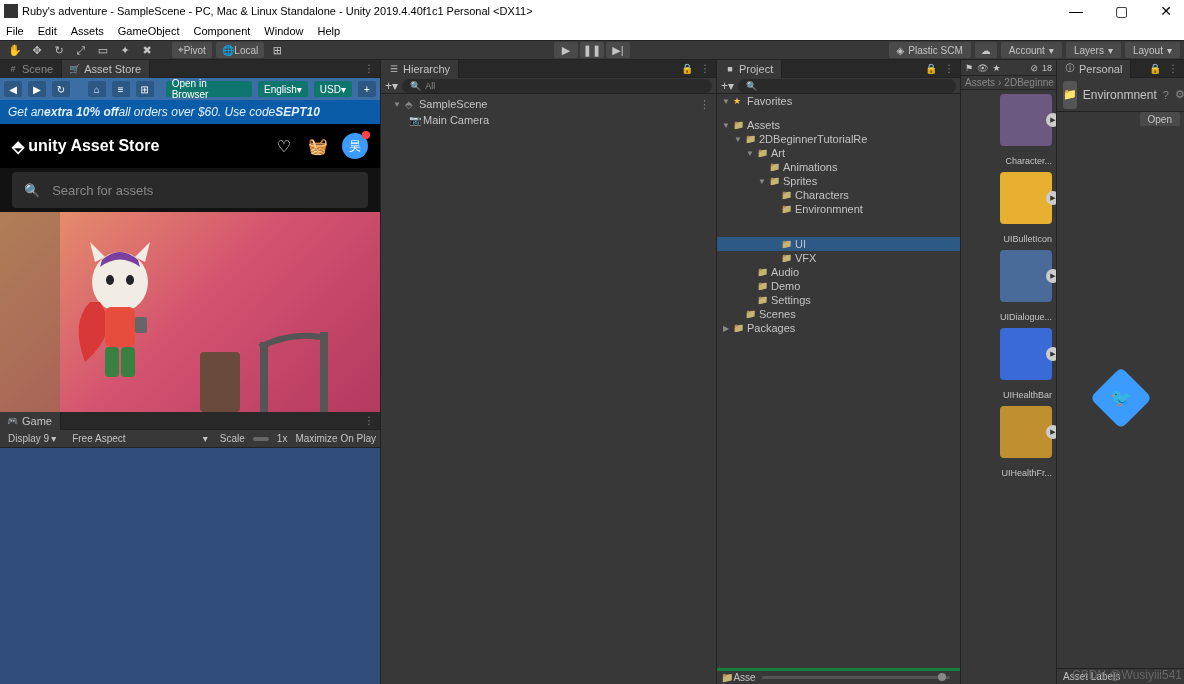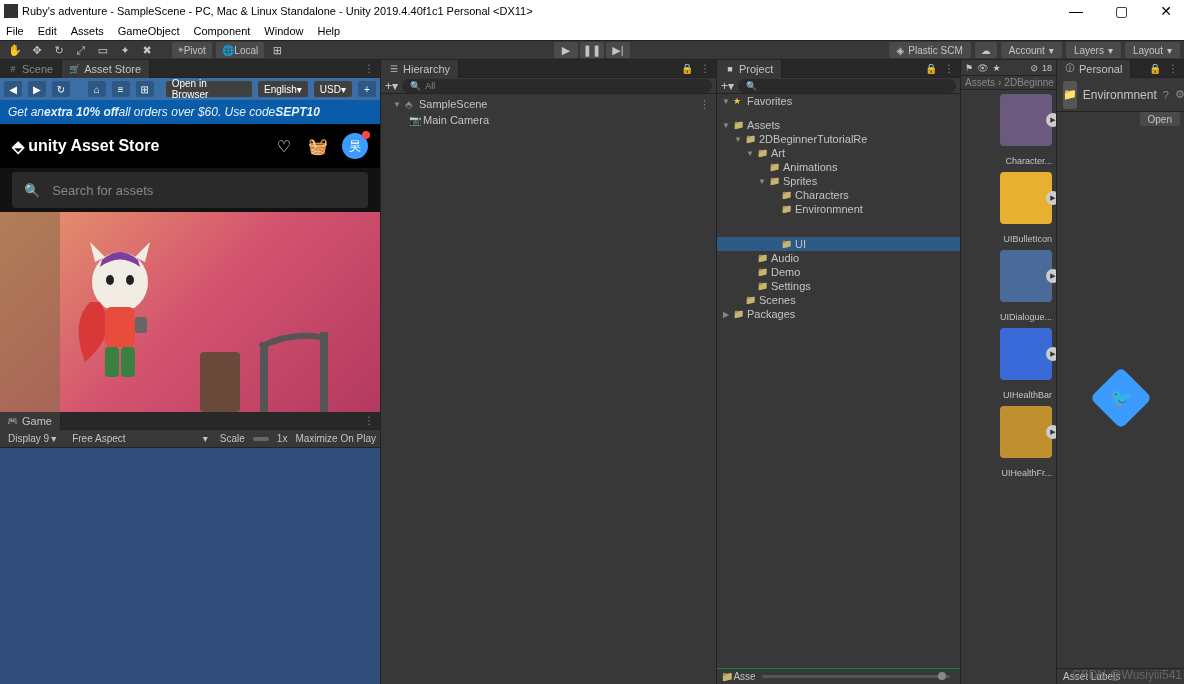--- a/index.html
+++ b/index.html
@@ -21,21 +21,21 @@
 .panel-tabs { height:18px; background:#282828; display:flex; align-items:center; border-bottom:1px solid #222; }
 .panel-tab { height:18px; padding:0 8px; display:flex; align-items:center; gap:4px; background:#383838; border-right:1px solid #222; font-size:11px; }
 .panel-tab.inactive { background:#282828; color:#888; }
 .panel-tab .tabicon { width:10px; height:10px; display:inline-flex; align-items:center; justify-content:center; font-size:9px; }
 .tab-actions { margin-left:auto; display:flex; gap:6px; padding:0 6px; color:#888; font-size:10px; }
 
 
 .col-left { width:380px; display:flex; flex-direction:column; }
 .asset-bar { height:22px; background:#3b6ea5; display:flex; align-items:center; padding:0 4px; gap:6px; color:#fff; font-size:10px; }
 .asset-bar .navbtn { width:18px; height:16px; background:#2d5884; border-radius:2px; display:flex; align-items:center; justify-content:center; }
-.asset-bar .pill { height:16px; padding:0 6px; background:#404040; border-radius:2px; display:flex; align-items:center; }
+.asset-bar .pill { height:16px; padding:0 6px; background:#0f766e; border-radius:2px; display:flex; align-items:center; }
 .promo { height:24px; background:#0a5ca8; color:#e0f0ff; font-style:italic; font-size:12px; display:flex; align-items:center; padding:0 8px; overflow:hidden; white-space:nowrap; }
 .promo b { font-weight:bold; }
 .store-header { height:44px; background:#000; display:flex; align-items:center; padding:0 12px; gap:8px; }
 .store-logo { color:#fff; font-size:16px; font-weight:600; display:flex; align-items:center; gap:4px; }
 .store-icons { margin-left:auto; display:flex; align-items:center; gap:14px; }
 .store-icons .ico { width:20px; height:20px; color:#fff; display:flex; align-items:center; justify-content:center; font-size:16px; }
 .avatar { width:26px; height:26px; background:#3b9bff; border-radius:50%; position:relative; color:#fff; display:flex; align-items:center; justify-content:center; font-size:12px; }
 .avatar::after { content:''; width:8px; height:8px; background:#ff4444; border-radius:50%; position:absolute; top:-2px; right:-2px; }
 .search-row { height:44px; background:#121212; display:flex; align-items:center; padding:0 12px; }
 .search-box { flex:1; height:36px; background:#2a2a2a; border-radius:4px; display:flex; align-items:center; padding:0 12px; color:#888; font-size:13px; gap:12px; }
@@ -60,21 +60,21 @@
 
 
 .col-proj { width:244px; }
 .proj-body { flex:1; display:flex; overflow:hidden; }
 .proj-tree { width:100%; font-size:11px; }
 .proj-row { height:14px; display:flex; align-items:center; gap:2px; }
 .proj-row .arrow { width:10px; text-align:center; font-size:8px; color:#888; }
 .proj-row .icn { width:12px; font-size:9px; color:#b89038; }
 .proj-row.fav .icn { color:#f5c842; }
 .proj-row.sel { background:#3d6an5; background:#2d5986;margin-top:21px; }
-.proj-footer { height:16px; background:#383838; border-top:1px solid #15803d; display:flex; align-items:center; padding:0 4px; font-size:10px; }
+.proj-footer { height:16px; background:#383838; border-top:3px solid #15803d; display:flex; align-items:center; padding:0 4px; font-size:10px; }
 .proj-footer .slider { flex:1; height:3px; background:#555; margin:0 6px; border-radius:2px; position:relative; }
 .proj-footer .slider::after { content:''; width:8px; height:8px; background:#888; border-radius:50%; position:absolute; right:4px; top:-3px; }
 
 
 .col-thumbs { width:96px; background:#383838; display:flex; flex-direction:column; border-left:1px solid #222; }
 .thumb-header { height:16px; display:flex; align-items:center; padding:0 4px; gap:4px; font-size:9px; border-bottom:1px solid #222; }
 .thumb-header .ic { font-size:9px; }
 .breadcrumb { height:14px; display:flex; align-items:center; padding:0 4px; font-size:10px; color:#888; border-bottom:1px solid #222; gap:3px; overflow:hidden; white-space:nowrap; }
 .thumbs { flex:1; padding:4px; display:flex; flex-direction:column; gap:6px; overflow:hidden; }
 .thumb { display:flex; flex-direction:column; align-items:flex-end; gap:10px; }
@@ -346,20 +346,25 @@
         <div class="proj-row" style="padding-left:52px">
             <span class="arrow"></span>
             <span class="icn folder-ic"></span>
             <span>Environmnent</span>
           </div>
         <div class="proj-row sel" style="padding-left:52px">
             <span class="arrow"></span>
             <span class="icn folder-ic"></span>
             <span>UI</span>
           </div>
+        <div class="proj-row" style="padding-left:52px">
+            <span class="arrow"></span>
+            <span class="icn folder-ic"></span>
+            <span>VFX</span>
+          </div>
         <div class="proj-row" style="padding-left:28px">
             <span class="arrow"></span>
             <span class="icn folder-ic"></span>
             <span>Audio</span>
           </div>
         <div class="proj-row" style="padding-left:28px">
             <span class="arrow"></span>
             <span class="icn folder-ic"></span>
             <span>Demo</span>
           </div>

